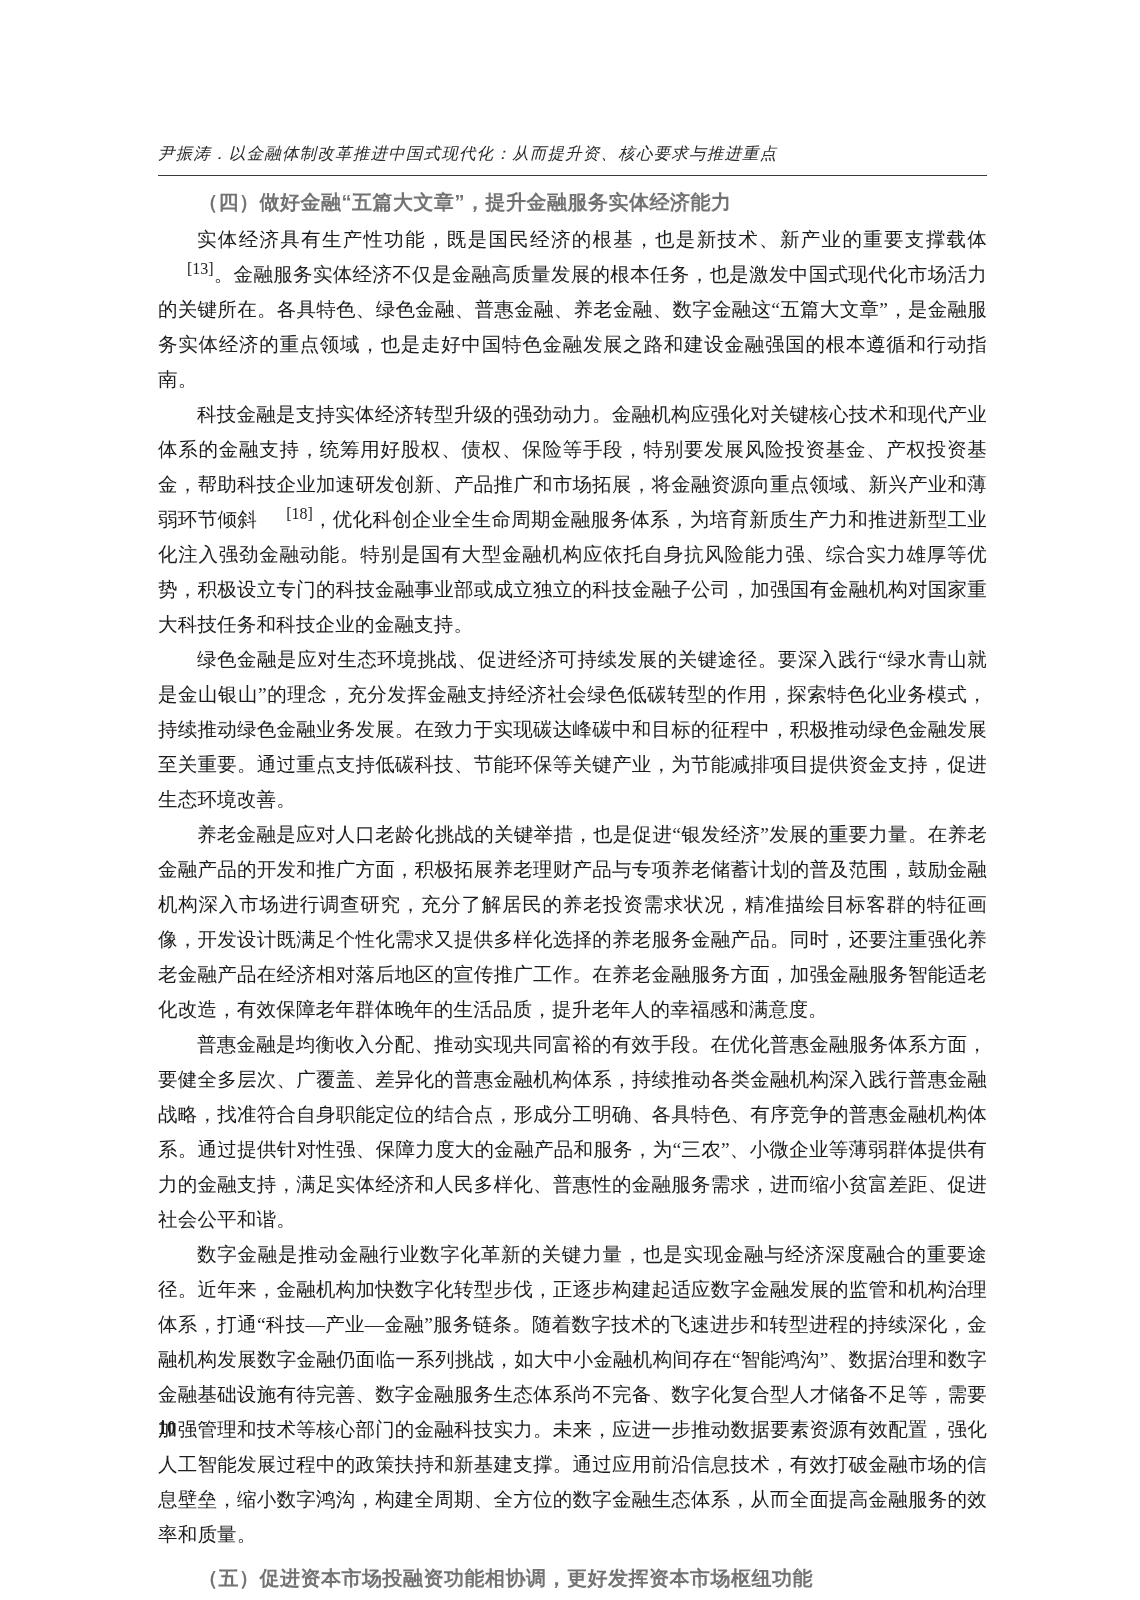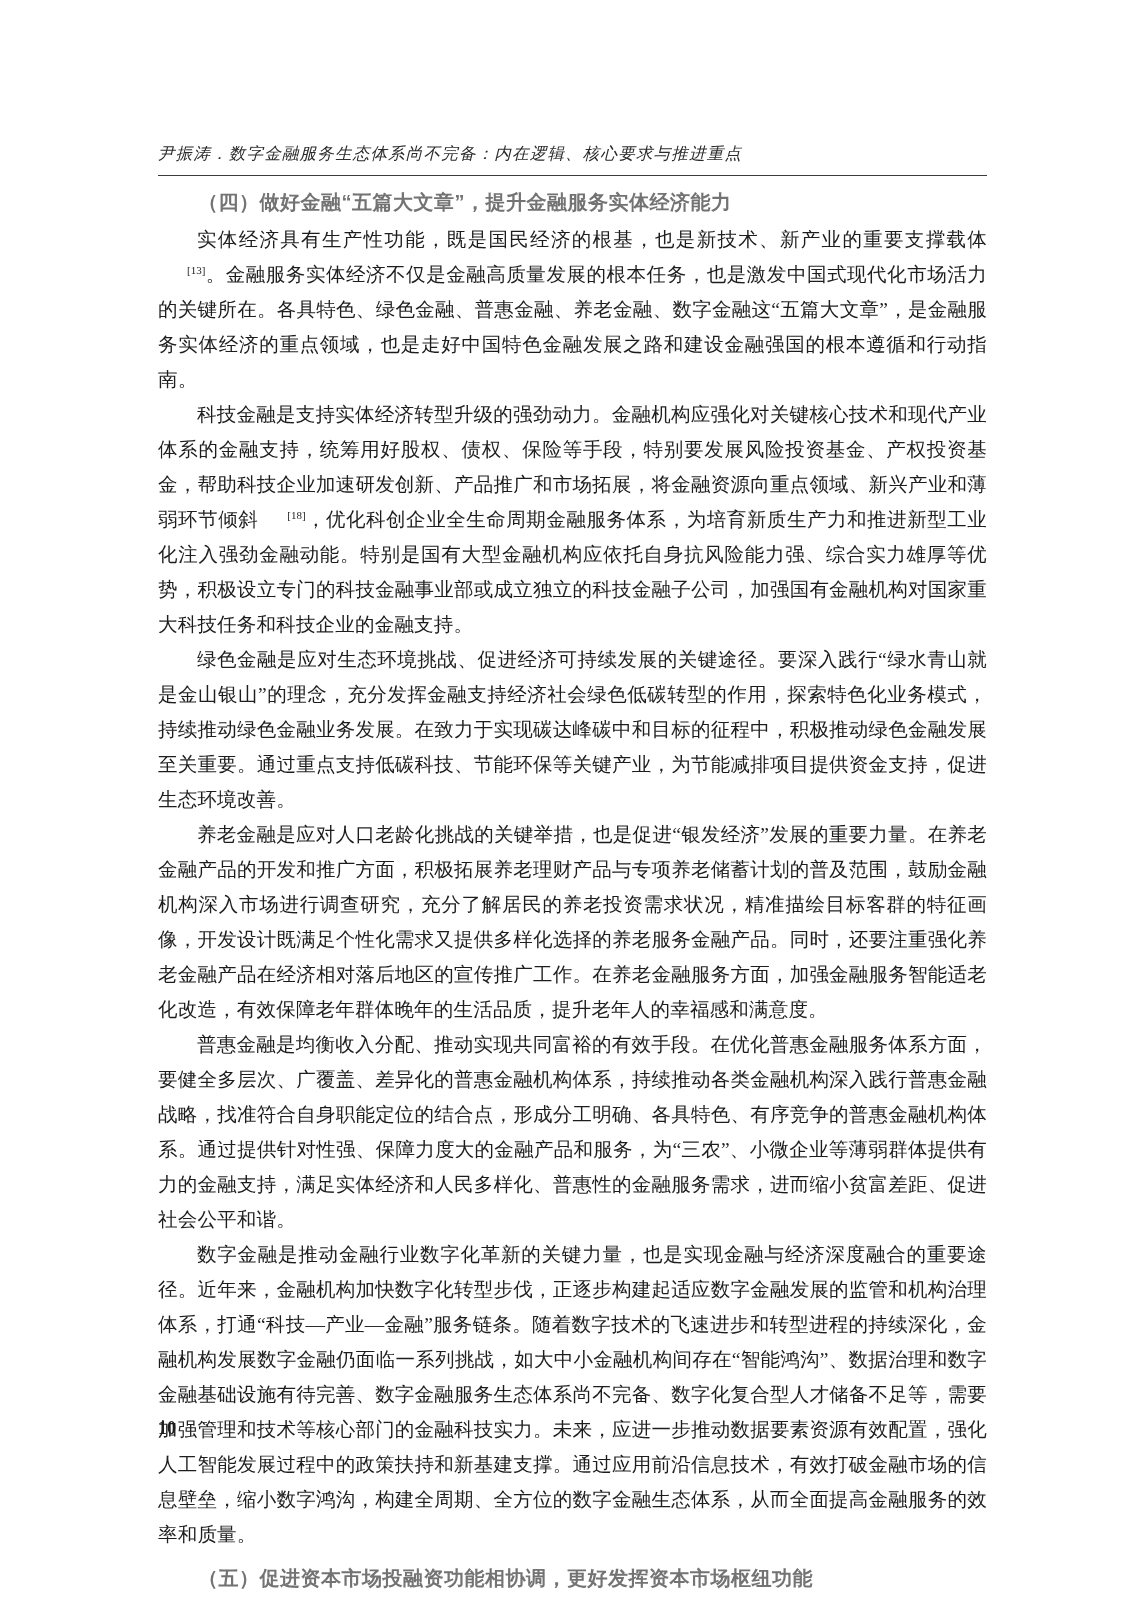--- a/index.html
+++ b/index.html
@@ -41,21 +41,21 @@
   }
   .para {
     font-size: 19.5px;
     line-height: 35px;
     text-align: justify;
     text-indent: 2em;
     color: #1d1d1d;
     letter-spacing: 0.2px;
   }
   .para sup {
-    font-size: 11px;
+    font-size: 16px;
     line-height: 0;
     vertical-align: super;
     letter-spacing: 0;
     margin-left: 29px;
   }
   .page-number {
     position: absolute;
     left: 158px;
     top: 1418px;
     font-size: 18px;
@@ -63,21 +63,21 @@
     font-family: "Liberation Serif", "DejaVu Serif", serif;
     font-weight: bold;
   }
 </style>
 </head>
 <body>
 
 <div class="page">
   <div class="content">
 
-    <div class="running-header">尹振涛．数字金融服务生态体系尚不完备：内在逻辑、核心要求与推进重点</div>
+    <div class="running-header">尹振涛．以金融体制改革推进中国式现代化：从而提升资、核心要求与推进重点</div>
 
     <div class="section-heading">（四）做好金融“五篇大文章”，提升金融服务实体经济能力</div>
 
     <p class="para"><span>实体经济具有生产性功能，既是国民经济的根基，也是新技术、新产业的重要支撑载体</span><sup>[13]</sup><span>。金融服务实体经济不仅是金融高质量发展的根本任务，也是激发中国式现代化市场活力的关键所在。各具特色、绿色金融、普惠金融、养老金融、数字金融这“五篇大文章”，是金融服务实体经济的重点领域，也是走好中国特色金融发展之路和建设金融强国的根本遵循和行动指南。</span></p>
 
     <p class="para"><span>科技金融是支持实体经济转型升级的强劲动力。金融机构应强化对关键核心技术和现代产业体系的金融支持，统筹用好股权、债权、保险等手段，特别要发展风险投资基金、产权投资基金，帮助科技企业加速研发创新、产品推广和市场拓展，将金融资源向重点领域、新兴产业和薄弱环节倾斜</span><sup>[18]</sup><span>，优化科创企业全生命周期金融服务体系，为培育新质生产力和推进新型工业化注入强劲金融动能。特别是国有大型金融机构应依托自身抗风险能力强、综合实力雄厚等优势，积极设立专门的科技金融事业部或成立独立的科技金融子公司，加强国有金融机构对国家重大科技任务和科技企业的金融支持。</span></p>
 
     <p class="para">绿色金融是应对生态环境挑战、促进经济可持续发展的关键途径。要深入践行“绿水青山就是金山银山”的理念，充分发挥金融支持经济社会绿色低碳转型的作用，探索特色化业务模式，持续推动绿色金融业务发展。在致力于实现碳达峰碳中和目标的征程中，积极推动绿色金融发展至关重要。通过重点支持低碳科技、节能环保等关键产业，为节能减排项目提供资金支持，促进生态环境改善。</p>
 
     <p class="para">养老金融是应对人口老龄化挑战的关键举措，也是促进“银发经济”发展的重要力量。在养老金融产品的开发和推广方面，积极拓展养老理财产品与专项养老储蓄计划的普及范围，鼓励金融机构深入市场进行调查研究，充分了解居民的养老投资需求状况，精准描绘目标客群的特征画像，开发设计既满足个性化需求又提供多样化选择的养老服务金融产品。同时，还要注重强化养老金融产品在经济相对落后地区的宣传推广工作。在养老金融服务方面，加强金融服务智能适老化改造，有效保障老年群体晚年的生活品质，提升老年人的幸福感和满意度。</p>

